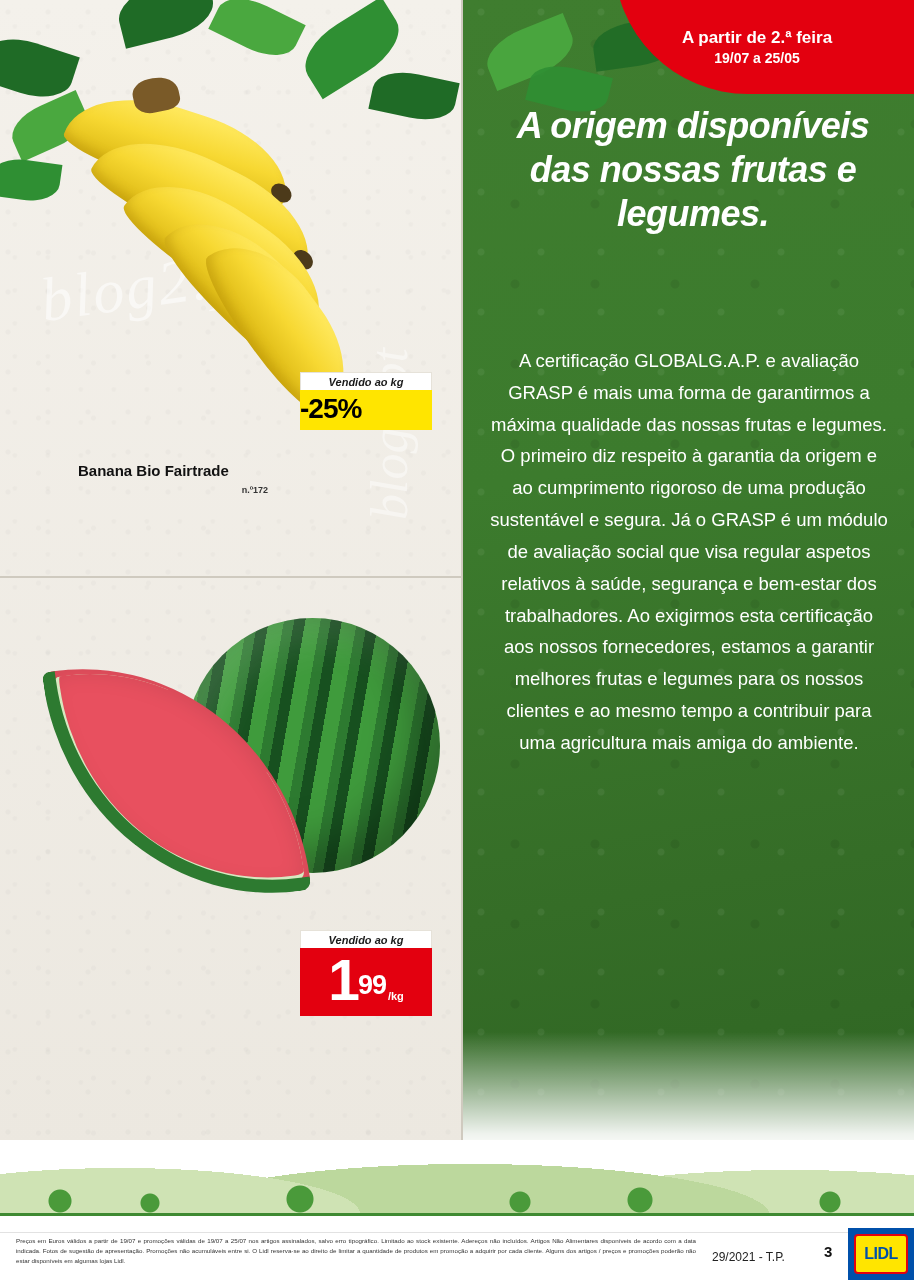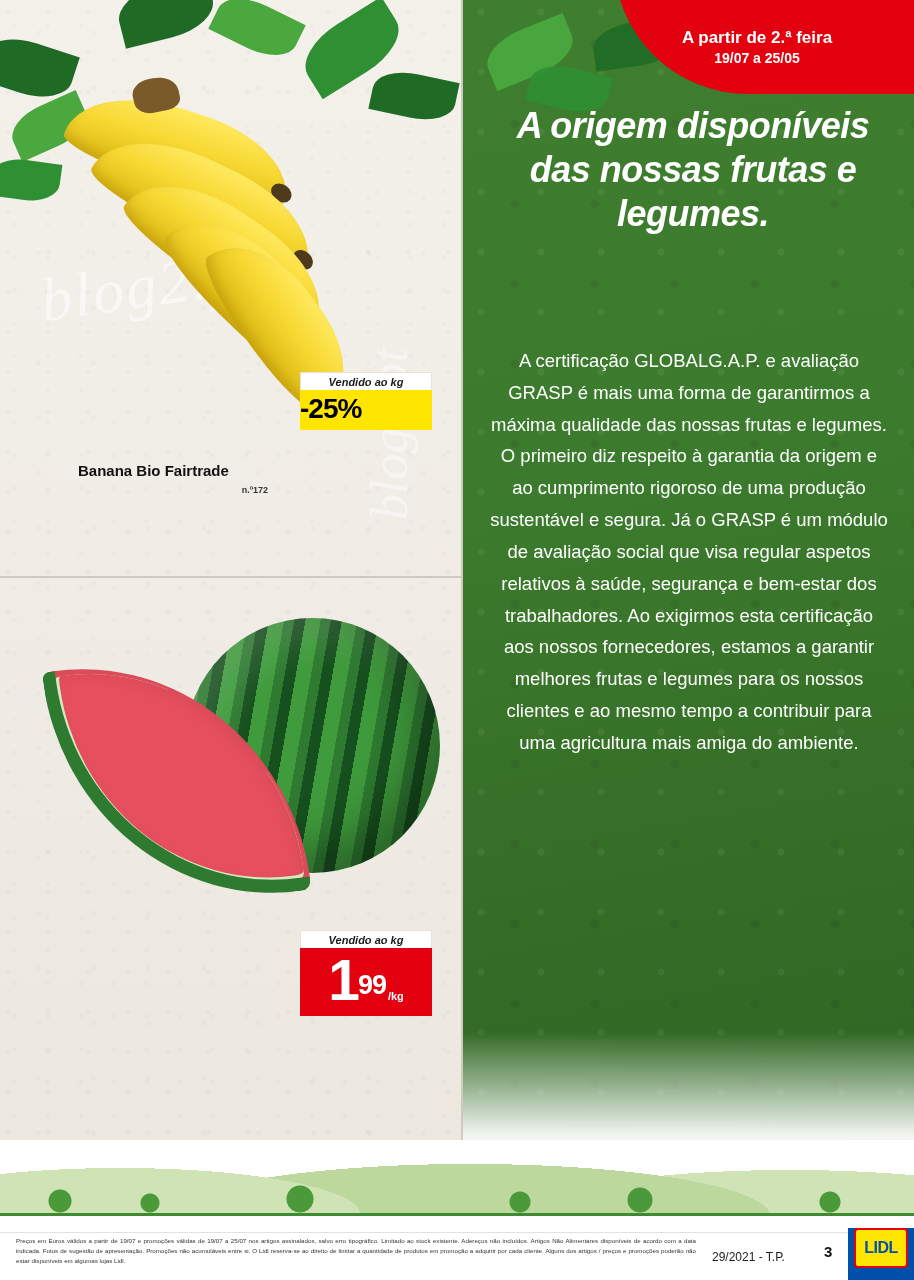--- a/index.html
+++ b/index.html
@@ -333,21 +333,21 @@
     font-size: 15px;
     font-weight: 800;
     color: #111;
   }
   .lidl-logo {
     position: absolute;
     left: 848px; top: 1228px;
     width: 66px; height: 52px;
     background: #0050aa;
     display: flex;
-    align-items: flex-start;
+    align-items: center;
     justify-content: center;
   }
   .lidl-logo .badge {
     width: 54px; height: 40px;
     background: #ffe500;
     border: 2px solid #e3000f;
     border-radius: 4px;
     display: flex; align-items: center; justify-content: center;
     font-size: 16px; font-weight: 800; color: #0050aa;
     letter-spacing: -0.5px;

